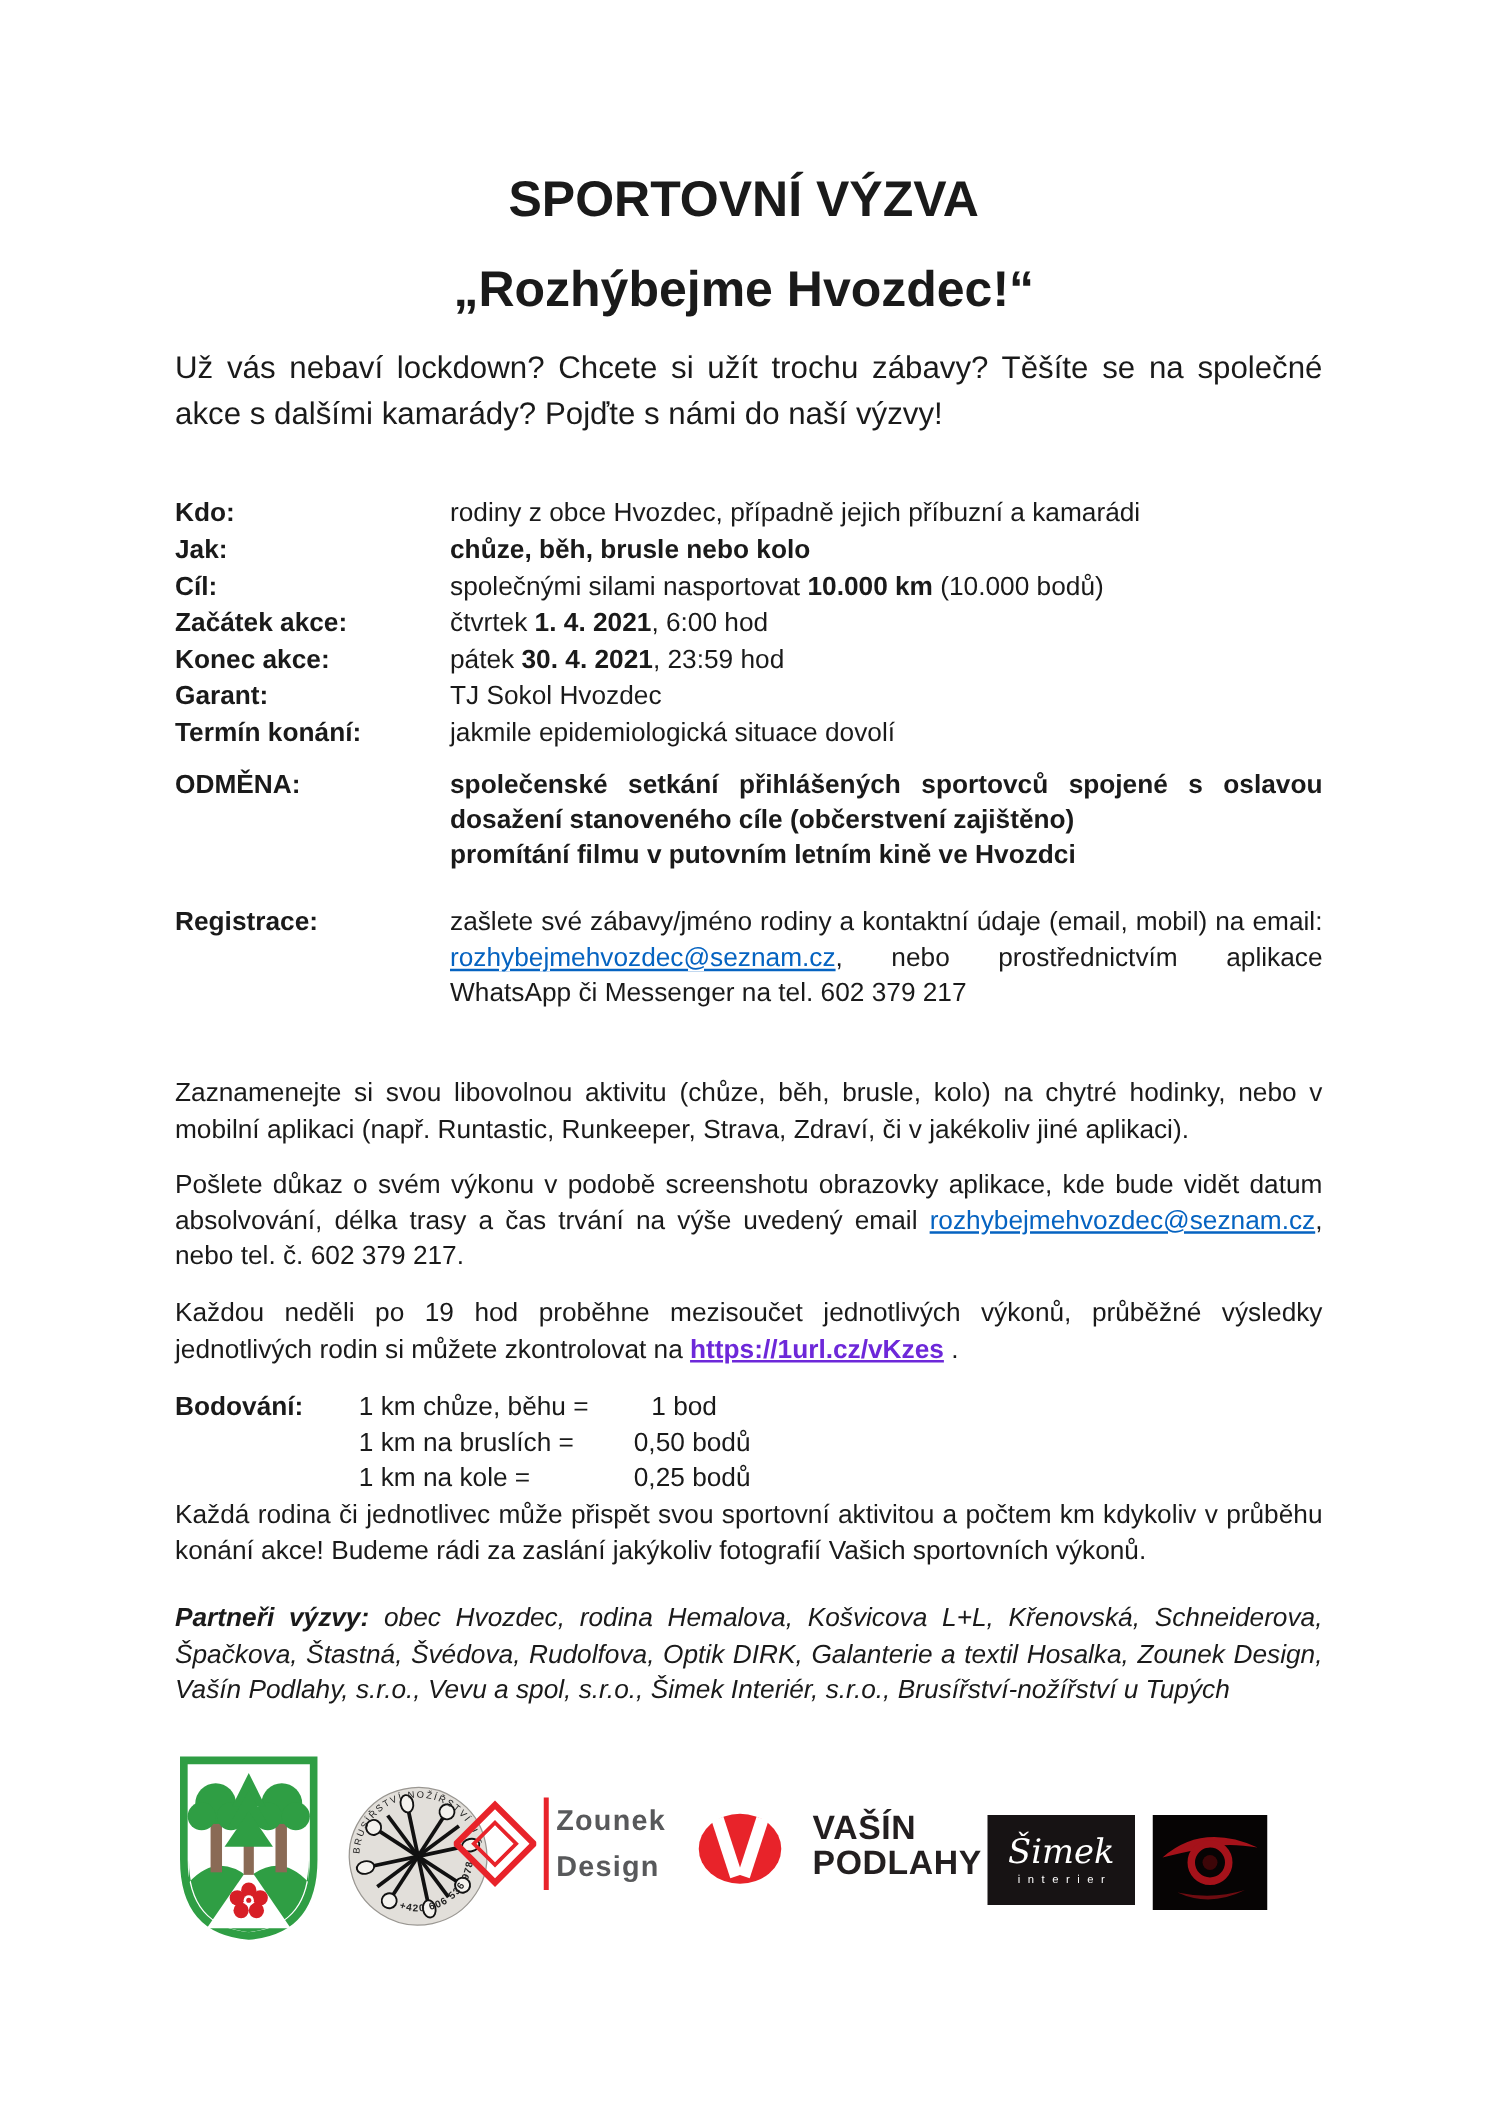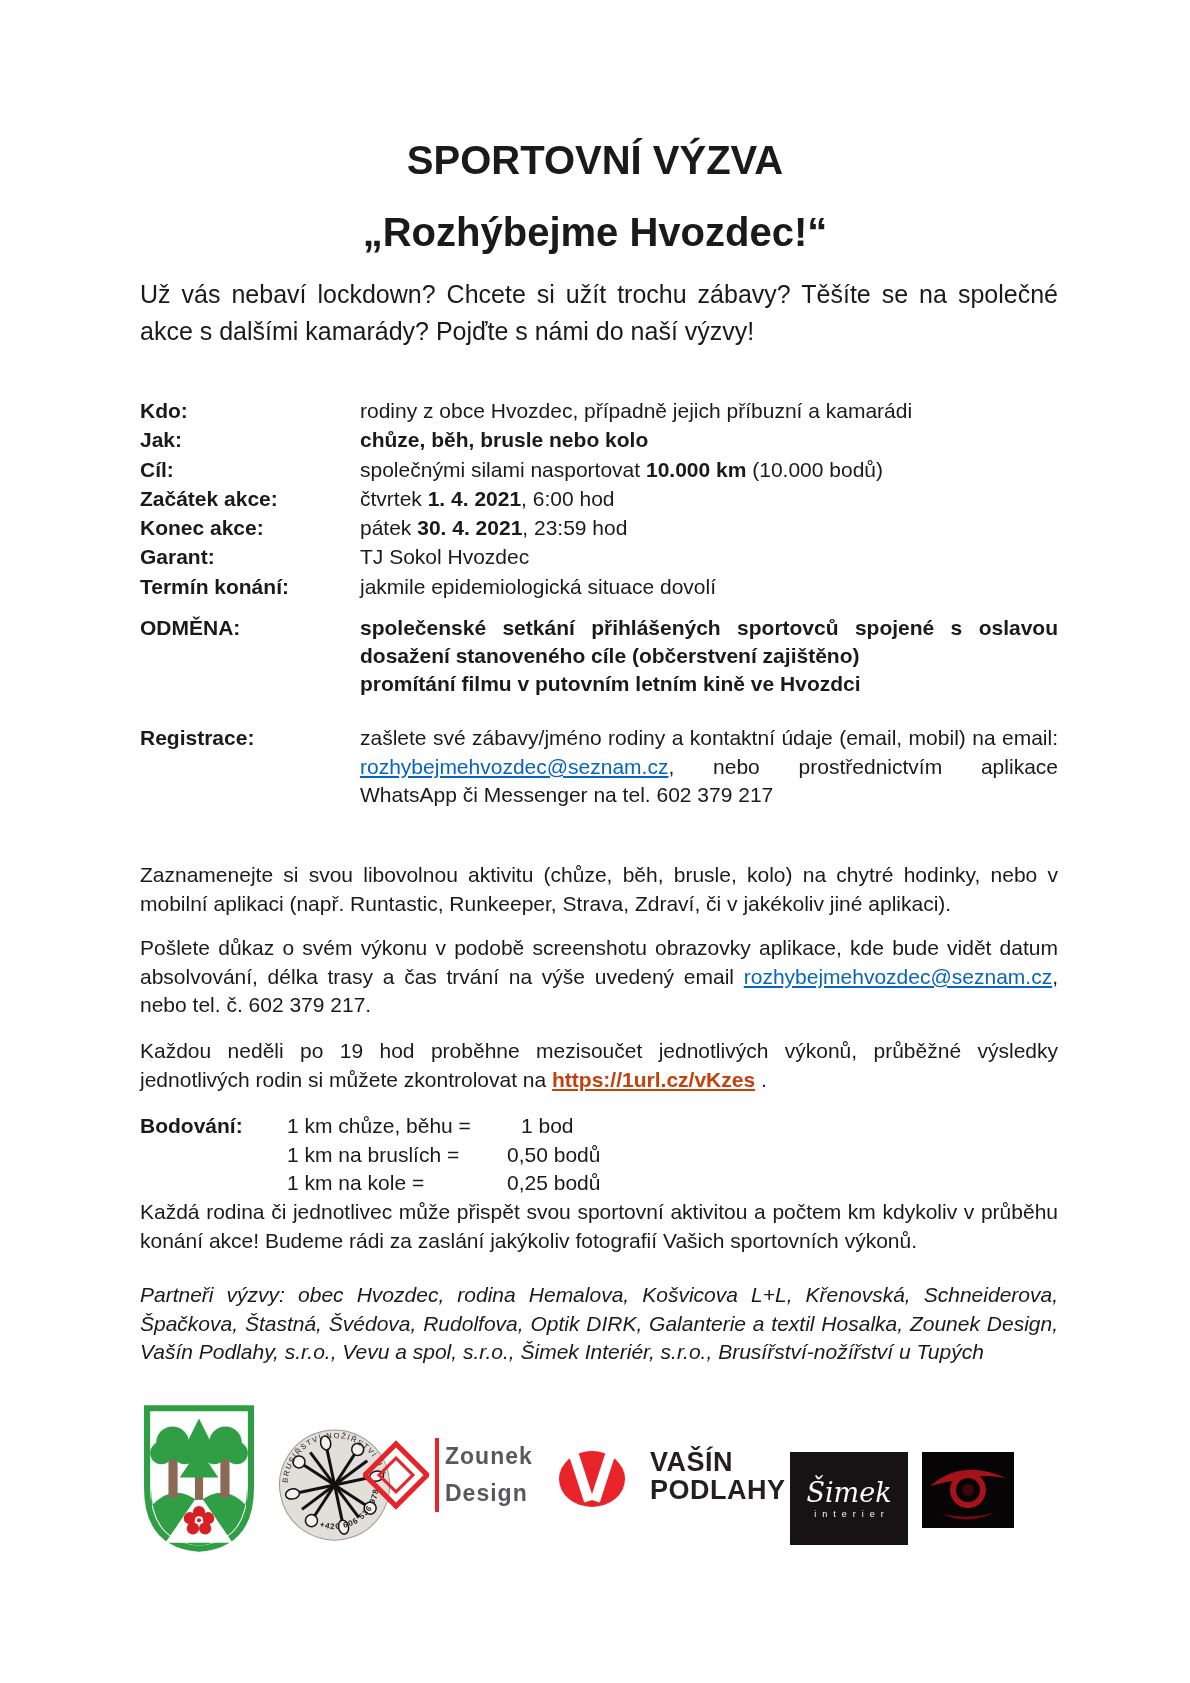--- a/index.html
+++ b/index.html
@@ -9,30 +9,30 @@
   h1,h2{margin:0;font-weight:bold;}
   .title{position:absolute;left:0;width:1190px;text-align:center;font-size:40px;line-height:44px;font-weight:bold;}
   .intro{font-size:25px;line-height:37px;text-align:justify;}
   .kv{display:grid;grid-template-columns:220px 1fr;line-height:29.3px;}
   .kv .lab{font-weight:bold;}
   .blk{display:grid;grid-template-columns:220px 1fr;}
   .blk .lab{font-weight:bold;}
   .just{text-align:justify;}
   .bold{font-weight:bold;}
   a.mail{color:#0563C1;}
-  a.dark{color:#c2410c;font-weight:bold;text-decoration:underline;}
+  a.dark{color:#6d28d9;font-weight:bold;text-decoration:underline;}
   .bod{display:grid;grid-template-columns:147px 220px auto;}
   .bod .lab{font-weight:bold;grid-column:1;}
   .bod .item{grid-column:2;}
   .bod .pts{grid-column:3;}
   .bod .row1pts{padding-left:14px;}
   .partners{font-style:italic;text-align:justify;}
-  .partners .lab{font-weight:normal;}
+  .partners .lab{font-weight:bold;}
   .logo{position:absolute;}
-  .simekbox{background:#171314;width:118px;height:93px;display:flex;flex-direction:column;
+  .simekbox{background:#171314;width:118px;height:72px;display:flex;flex-direction:column;
             align-items:center;justify-content:center;color:#fff;}
   .simek-script{font-family:"DejaVu Serif",serif;font-style:italic;font-size:27px;line-height:28px;}
   .simek-sub{font-size:9px;letter-spacing:6px;margin-top:2px;padding-left:6px;}
   .zounek{display:flex;align-items:center;gap:6px;}
   .zounek .bar{width:4px;height:74px;background:#e8232a;}
   .zounek .txt{font-size:23px;line-height:37px;font-weight:bold;color:#58595b;letter-spacing:1px;}
   .vasin{display:flex;align-items:center;gap:8px;}
   .vasin .txt{font-size:27px;line-height:28px;font-weight:900;color:#231f20;letter-spacing:.5px;}
   .vasin .sro{font-size:11px;font-weight:bold;color:#231f20;vertical-align:baseline;}
 </style>

